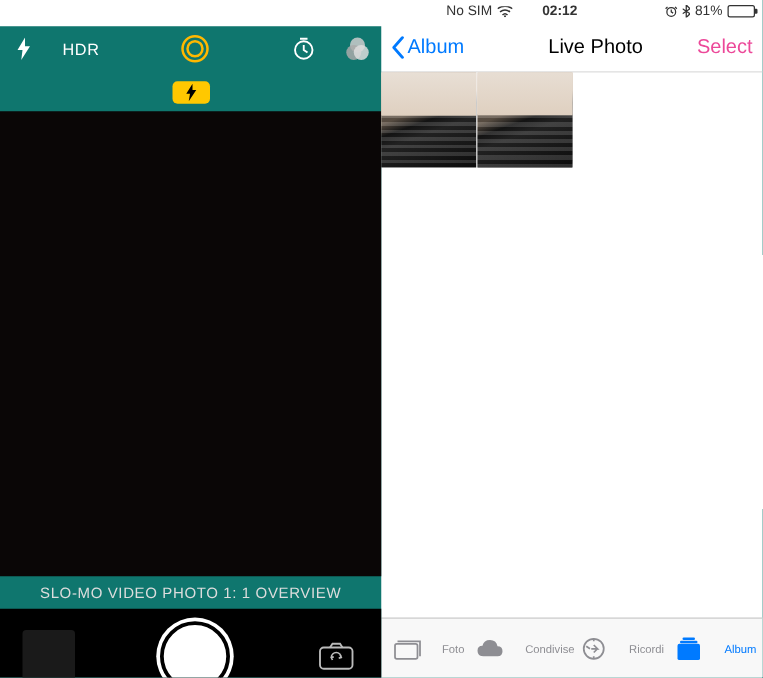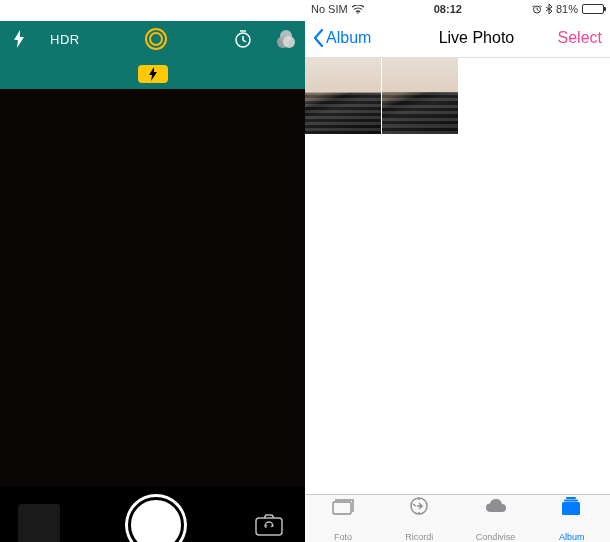--- a/index.html
+++ b/index.html
@@ -26,40 +26,40 @@
     .mode-strip { height: 26px; display: flex; align-items: center; justify-content: center; color: #ddd; font-size: 12px; letter-spacing: 0.5px; gap: 6px; overflow: hidden; white-space: nowrap;}
     
     .cam-bottom { height: 76px; background: #000; display: flex; align-items: center; justify-content: space-between; padding: 0 18px; }
     .thumb { width: 42px; height: 42px; background: #1a1a1a; border-radius: 3px; }
     .shutter { width: 56px; height: 56px; border-radius: 50%; background: #fff; border: 3px solid #000; box-shadow: 0 0 0 3px #fff; }
     .switch-cam { width: 36px; height: 30px; display: flex; align-items: center; justify-content: center; }
     
     
     .photos { width: 305px; height: 542px; background: #fff; display: flex; flex-direction: column; }
     .status-bar { height: 18px; display: flex; align-items: center; padding: 0 6px; font-size: 11px; color: #333; justify-content: space-between; }
-    .status-left, .status-right { display: flex; align-items: center; gap: 4px; }
+    .status-left, .status-right { display: flex; align-items: center; gap: 4px; margin-left: 46px; }
     .status-center { font-weight: 600; }
     .battery { width: 22px; height: 10px; border: 1px solid #333; border-radius: 2px; position: relative; }
     .battery::after { content: ""; position: absolute; right: -3px; top: 2px; width: 2px; height: 4px; background: #333; border-radius: 0 1px 1px 0; }
     .battery-fill { width: 41%; height: 100%; background: #333; }
     
     .nav-bar { height: 40px; display: flex; align-items: center; justify-content: space-between; padding: 0 8px; border-bottom: 0.5px solid #ddd; }
     .nav-back { color: #007AFF; font-size: 16px; display: flex; align-items: center; gap: 2px; }
     .nav-title { font-size: 16px; font-weight: 500; color: #000; margin-left: 24px; }
     .nav-select { color: #ec4899; font-size: 16px; }
     
     .grid { display: flex; flex-wrap: wrap; }
     .grid .cell { width: 76px; height: 76px; background: linear-gradient(160deg, #d9c8b8 0%, #c0a890 40%, #2a2a2a 50%, #4a4a4a 60%, #1a1a1a 100%); margin: 0 1px 1px 0; position: relative; overflow: hidden; }
     .grid .cell::before { content: ""; position: absolute; inset: 0; background: linear-gradient(180deg, #e8dfd5 0%, #dfd0c0 45%, transparent 46%), repeating-linear-gradient(0deg, rgba(0,0,0,0.55) 0 3px, rgba(60,60,60,0.55) 3px 6px); background-size: 100% 100%, 100% 55%; background-position: top, bottom; background-repeat: no-repeat; }
     .grid .cell.c2::before { transform: skewX(-6deg) scale(1.1); }
     
     .spacer-fill { flex: 1; }
     
     .tab-bar { height: 48px; border-top: 0.5px solid #ccc; background: #f8f8f8; display: flex; }
-    .tab { flex: 1; display: flex; flex-direction: column; align-items: center; justify-content: center; gap: 16px; font-size: 9px; color: #8e8e93; }
+    .tab { flex: 1; display: flex; align-items: center; justify-content: center; gap: 16px; font-size: 9px; color: #8e8e93; }
     .tab.active { color: #007AFF; }
     .tab-icon { width: 24px; height: 20px; display: flex; align-items: center; justify-content: center; }
     
     svg { display: block; }
   </style>
 </head>
 <body>
 
 <div class="camera">
   <div class="cam-top">
@@ -87,20 +87,23 @@
   </div>
 
   <div class="flash-badge">
     <svg width="10" height="14" viewBox="0 0 10 14">
         <path d="M6 0 L1 8 L4 8 L3 14 L9 5 L6 5 Z" fill="#000"></path>
       </svg>
   </div>
 
   <div class="viewfinder"></div>
 
+  <div class="mode-strip">
+    <span>SLO-MO VIDEO PHOTO 1: 1 OVERVIEW</span>
+  </div>
 
   <div class="cam-bottom">
     <div class="thumb"></div>
     <div class="shutter"></div>
     <div class="switch-cam">
       <svg width="30" height="24" viewBox="0 0 30 24">
           <rect x="2" y="5" width="26" height="17" rx="3" fill="none" stroke="#bbb" stroke-width="1.5"></rect>
           <path d="M10 5 L12 2 L18 2 L20 5" fill="none" stroke="#bbb" stroke-width="1.5"></path>
           <path d="M11 13 A4 4 0 0 1 19 13 M18 11 L19 13 L17 13.5 M12 15 L11 13 L13 12.5" fill="none" stroke="#bbb" stroke-width="1.3"></path>
         </svg>
@@ -110,21 +113,21 @@
 
 <div class="photos">
   <div class="status-bar">
     <div class="status-left">
       <span>No SIM</span>
       <svg width="12" height="9" viewBox="0 0 12 9">
           <path d="M0 2 Q6 -2 12 2 M2 4.5 Q6 1.5 10 4.5 M4 7 Q6 5 8 7" stroke="#333" stroke-width="1.2" fill="none"></path>
           <circle cx="6" cy="8" r="0.8" fill="#333"></circle>
         </svg>
     </div>
-    <span class="status-center">08:12</span>
+    <span class="status-center">02:12</span>
     <div class="status-right">
       <svg width="10" height="10" viewBox="0 0 10 10">
           <circle cx="5" cy="5.5" r="3.5" fill="none" stroke="#333" stroke-width="1"></circle>
           <path d="M5 3.5 L5 5.5 L6.5 6.5 M2 1.5 L0.5 3 M8 1.5 L9.5 3" stroke="#333" stroke-width="1" fill="none"></path>
         </svg>
       <span>
         <svg width="6" height="10" viewBox="0 0 6 10">
             <path d="M3 0 L3 10 L6 7 L0 3 M3 0 L6 3 L0 7" stroke="#333" stroke-width="1" fill="none"></path>
           </svg>
       </span>
@@ -156,35 +159,35 @@
       <span class="tab-icon">
         <svg width="24" height="20" viewBox="0 0 24 20">
             <rect x="2" y="6" width="18" height="12" rx="1.5" fill="none" stroke="#8e8e93" stroke-width="1.4"></rect>
             <path d="M4 4 L22 4 L22 16" fill="none" stroke="#8e8e93" stroke-width="1.4"></path>
           </svg>
       </span>
       <span>Foto</span>
     </div>
     <div class="tab">
       <span class="tab-icon">
+        <svg width="24" height="16" viewBox="0 0 24 16">
+            <path d="M7 14 Q2 14 2 9.5 Q2 5.5 6 5.5 Q7 1 12 1 Q17 1 18 6 Q22 6 22 10 Q22 14 18 14 Z" fill="#8e8e93"></path>
+          </svg>
+      </span>
+      <span>Condivise</span>
+    </div>
+    <div class="tab">
+      <span class="tab-icon">
         <svg width="22" height="20" viewBox="0 0 22 20">
             <circle cx="11" cy="10" r="8" fill="none" stroke="#8e8e93" stroke-width="1.4"></circle>
             <path d="M8 10 L5 8 M11 2 L11 4 M11 18 L11 16" stroke="#8e8e93" stroke-width="1.4"></path>
             <path d="M9 10 L14 10 L11 7 M14 10 L11 13" fill="none" stroke="#8e8e93" stroke-width="1.4"></path>
           </svg>
       </span>
       <span>Ricordi</span>
-    </div>
-    <div class="tab">
-      <span class="tab-icon">
-        <svg width="24" height="16" viewBox="0 0 24 16">
-            <path d="M7 14 Q2 14 2 9.5 Q2 5.5 6 5.5 Q7 1 12 1 Q17 1 18 6 Q22 6 22 10 Q22 14 18 14 Z" fill="#8e8e93"></path>
-          </svg>
-      </span>
-      <span>Condivise</span>
     </div>
     <div class="tab active">
       <span class="tab-icon">
         <svg width="24" height="20" viewBox="0 0 24 20">
             <rect x="2" y="6" width="18" height="13" rx="1.5" fill="#007AFF"></rect>
             <rect x="4" y="3.5" width="14" height="2" rx="1" fill="#007AFF"></rect>
             <rect x="6" y="1" width="10" height="2" rx="1" fill="#007AFF"></rect>
           </svg>
       </span>
       <span>Album</span>

